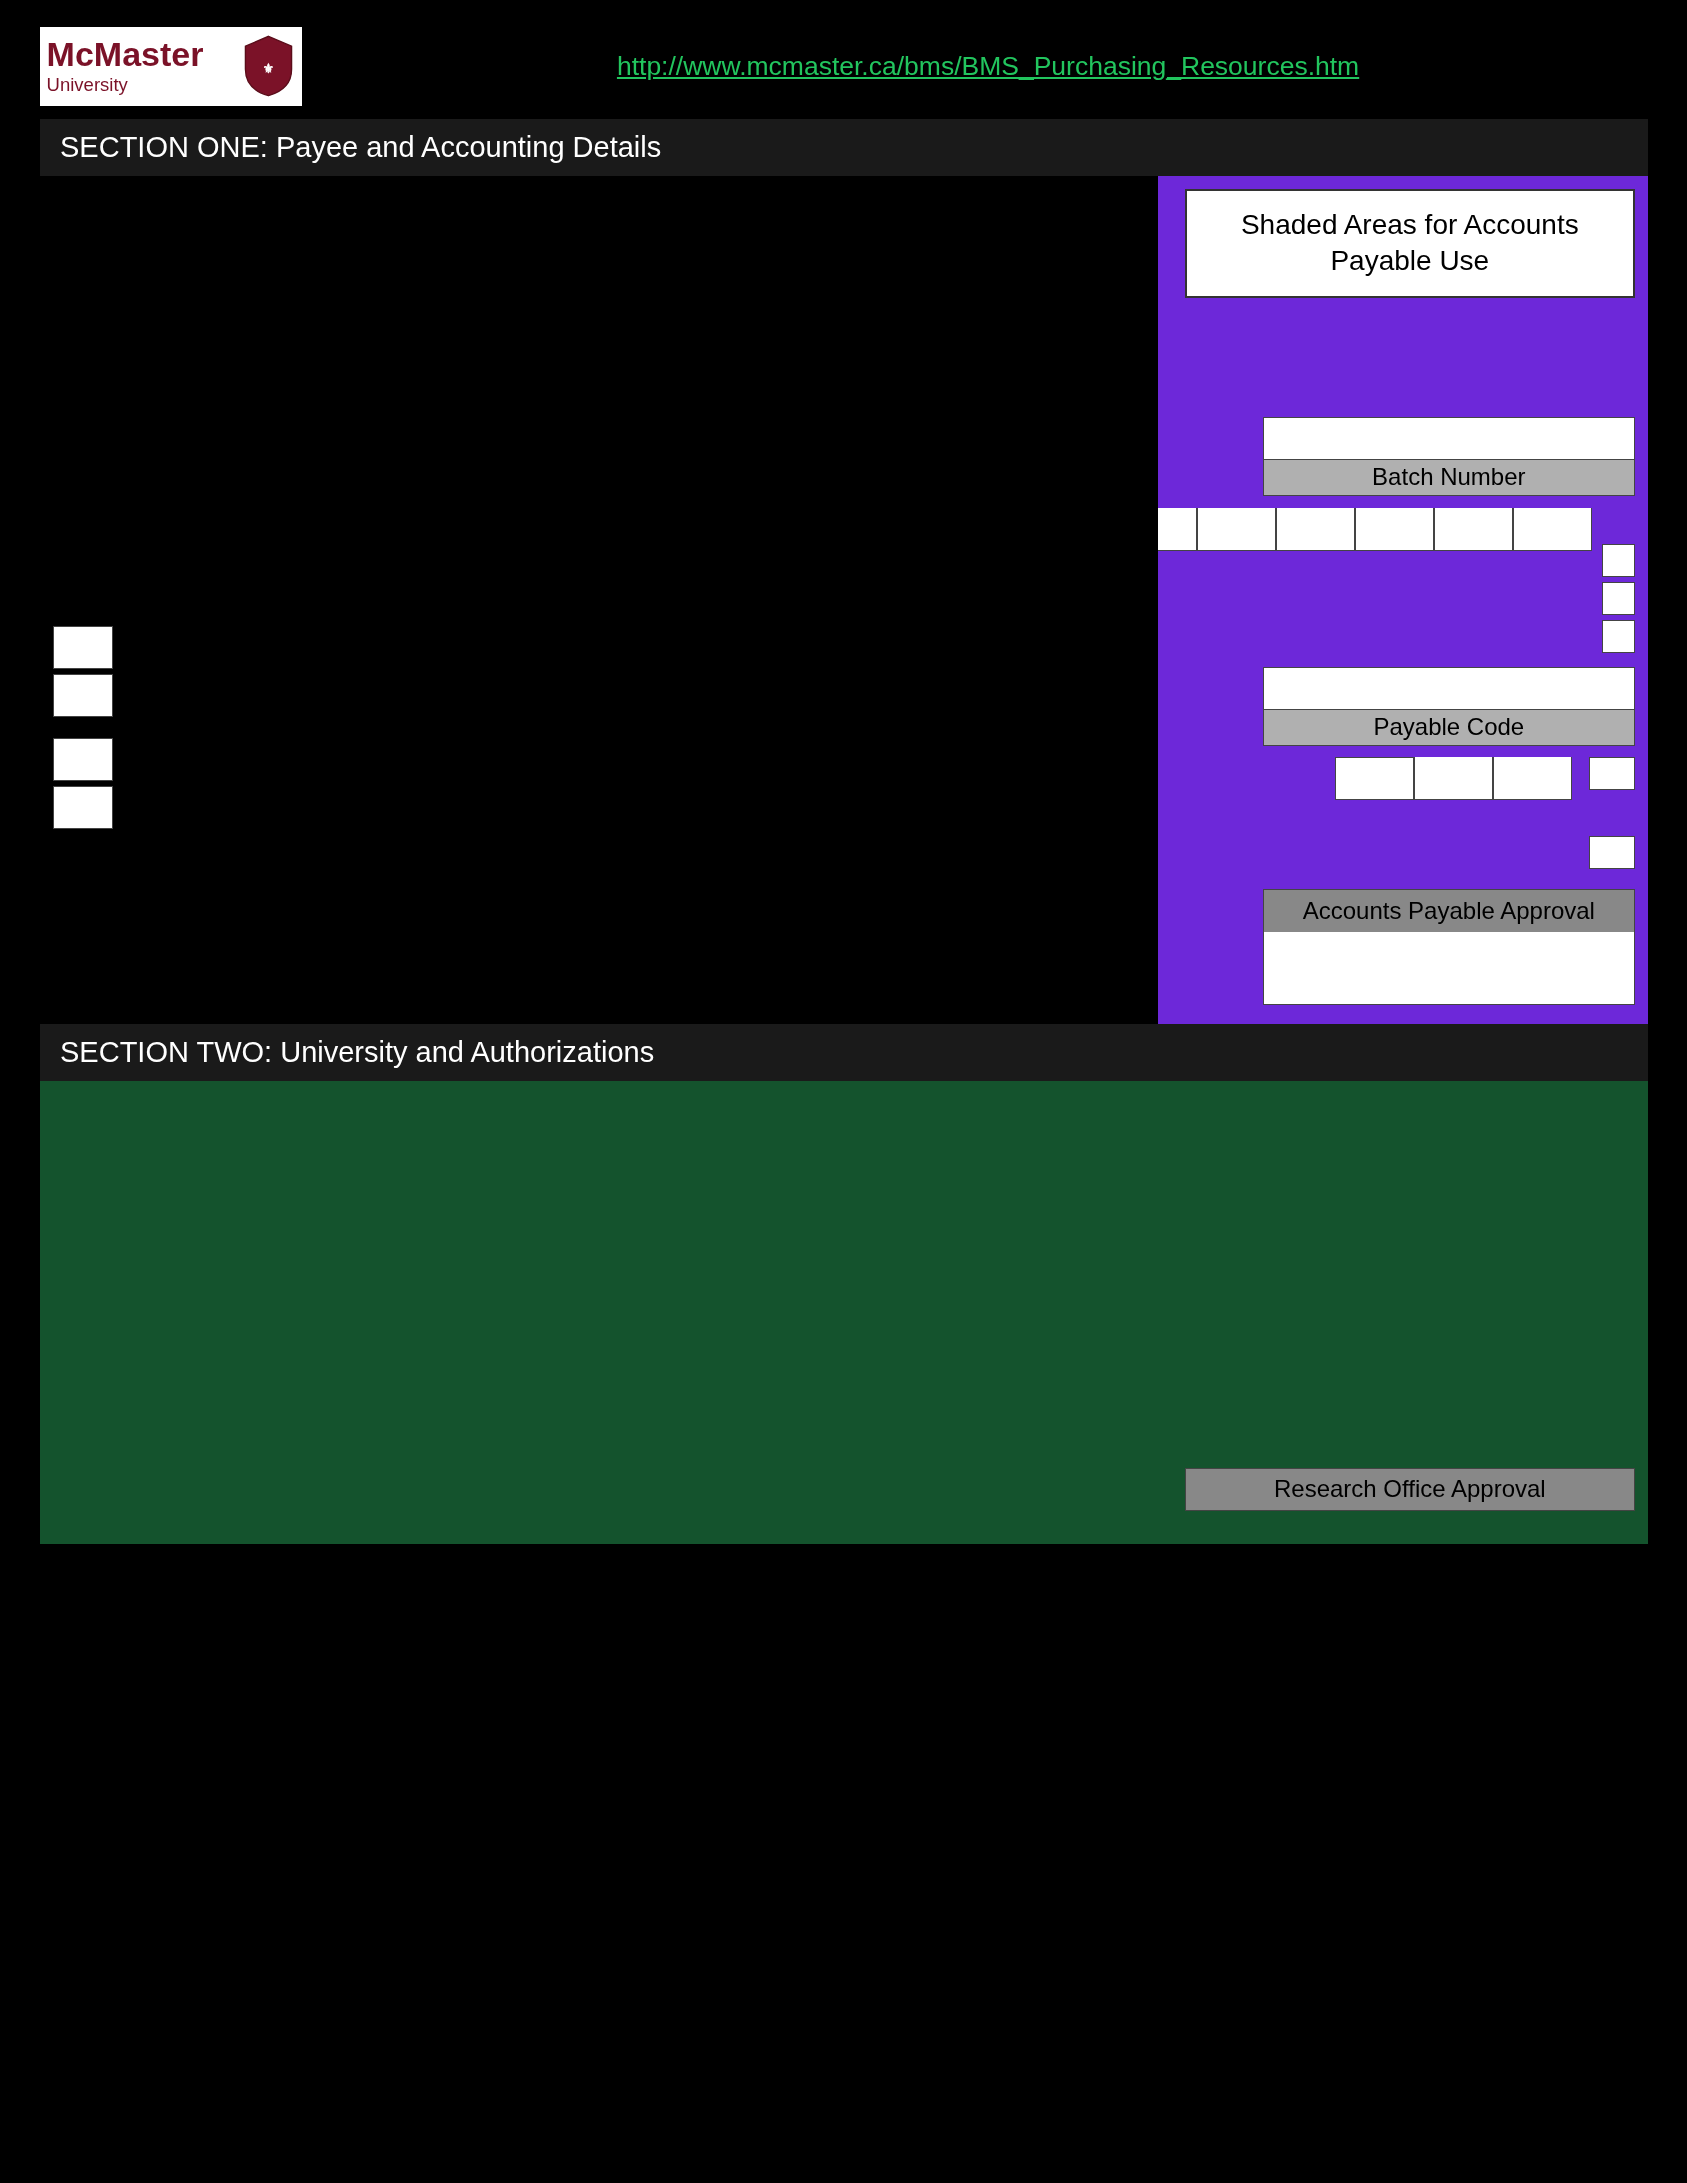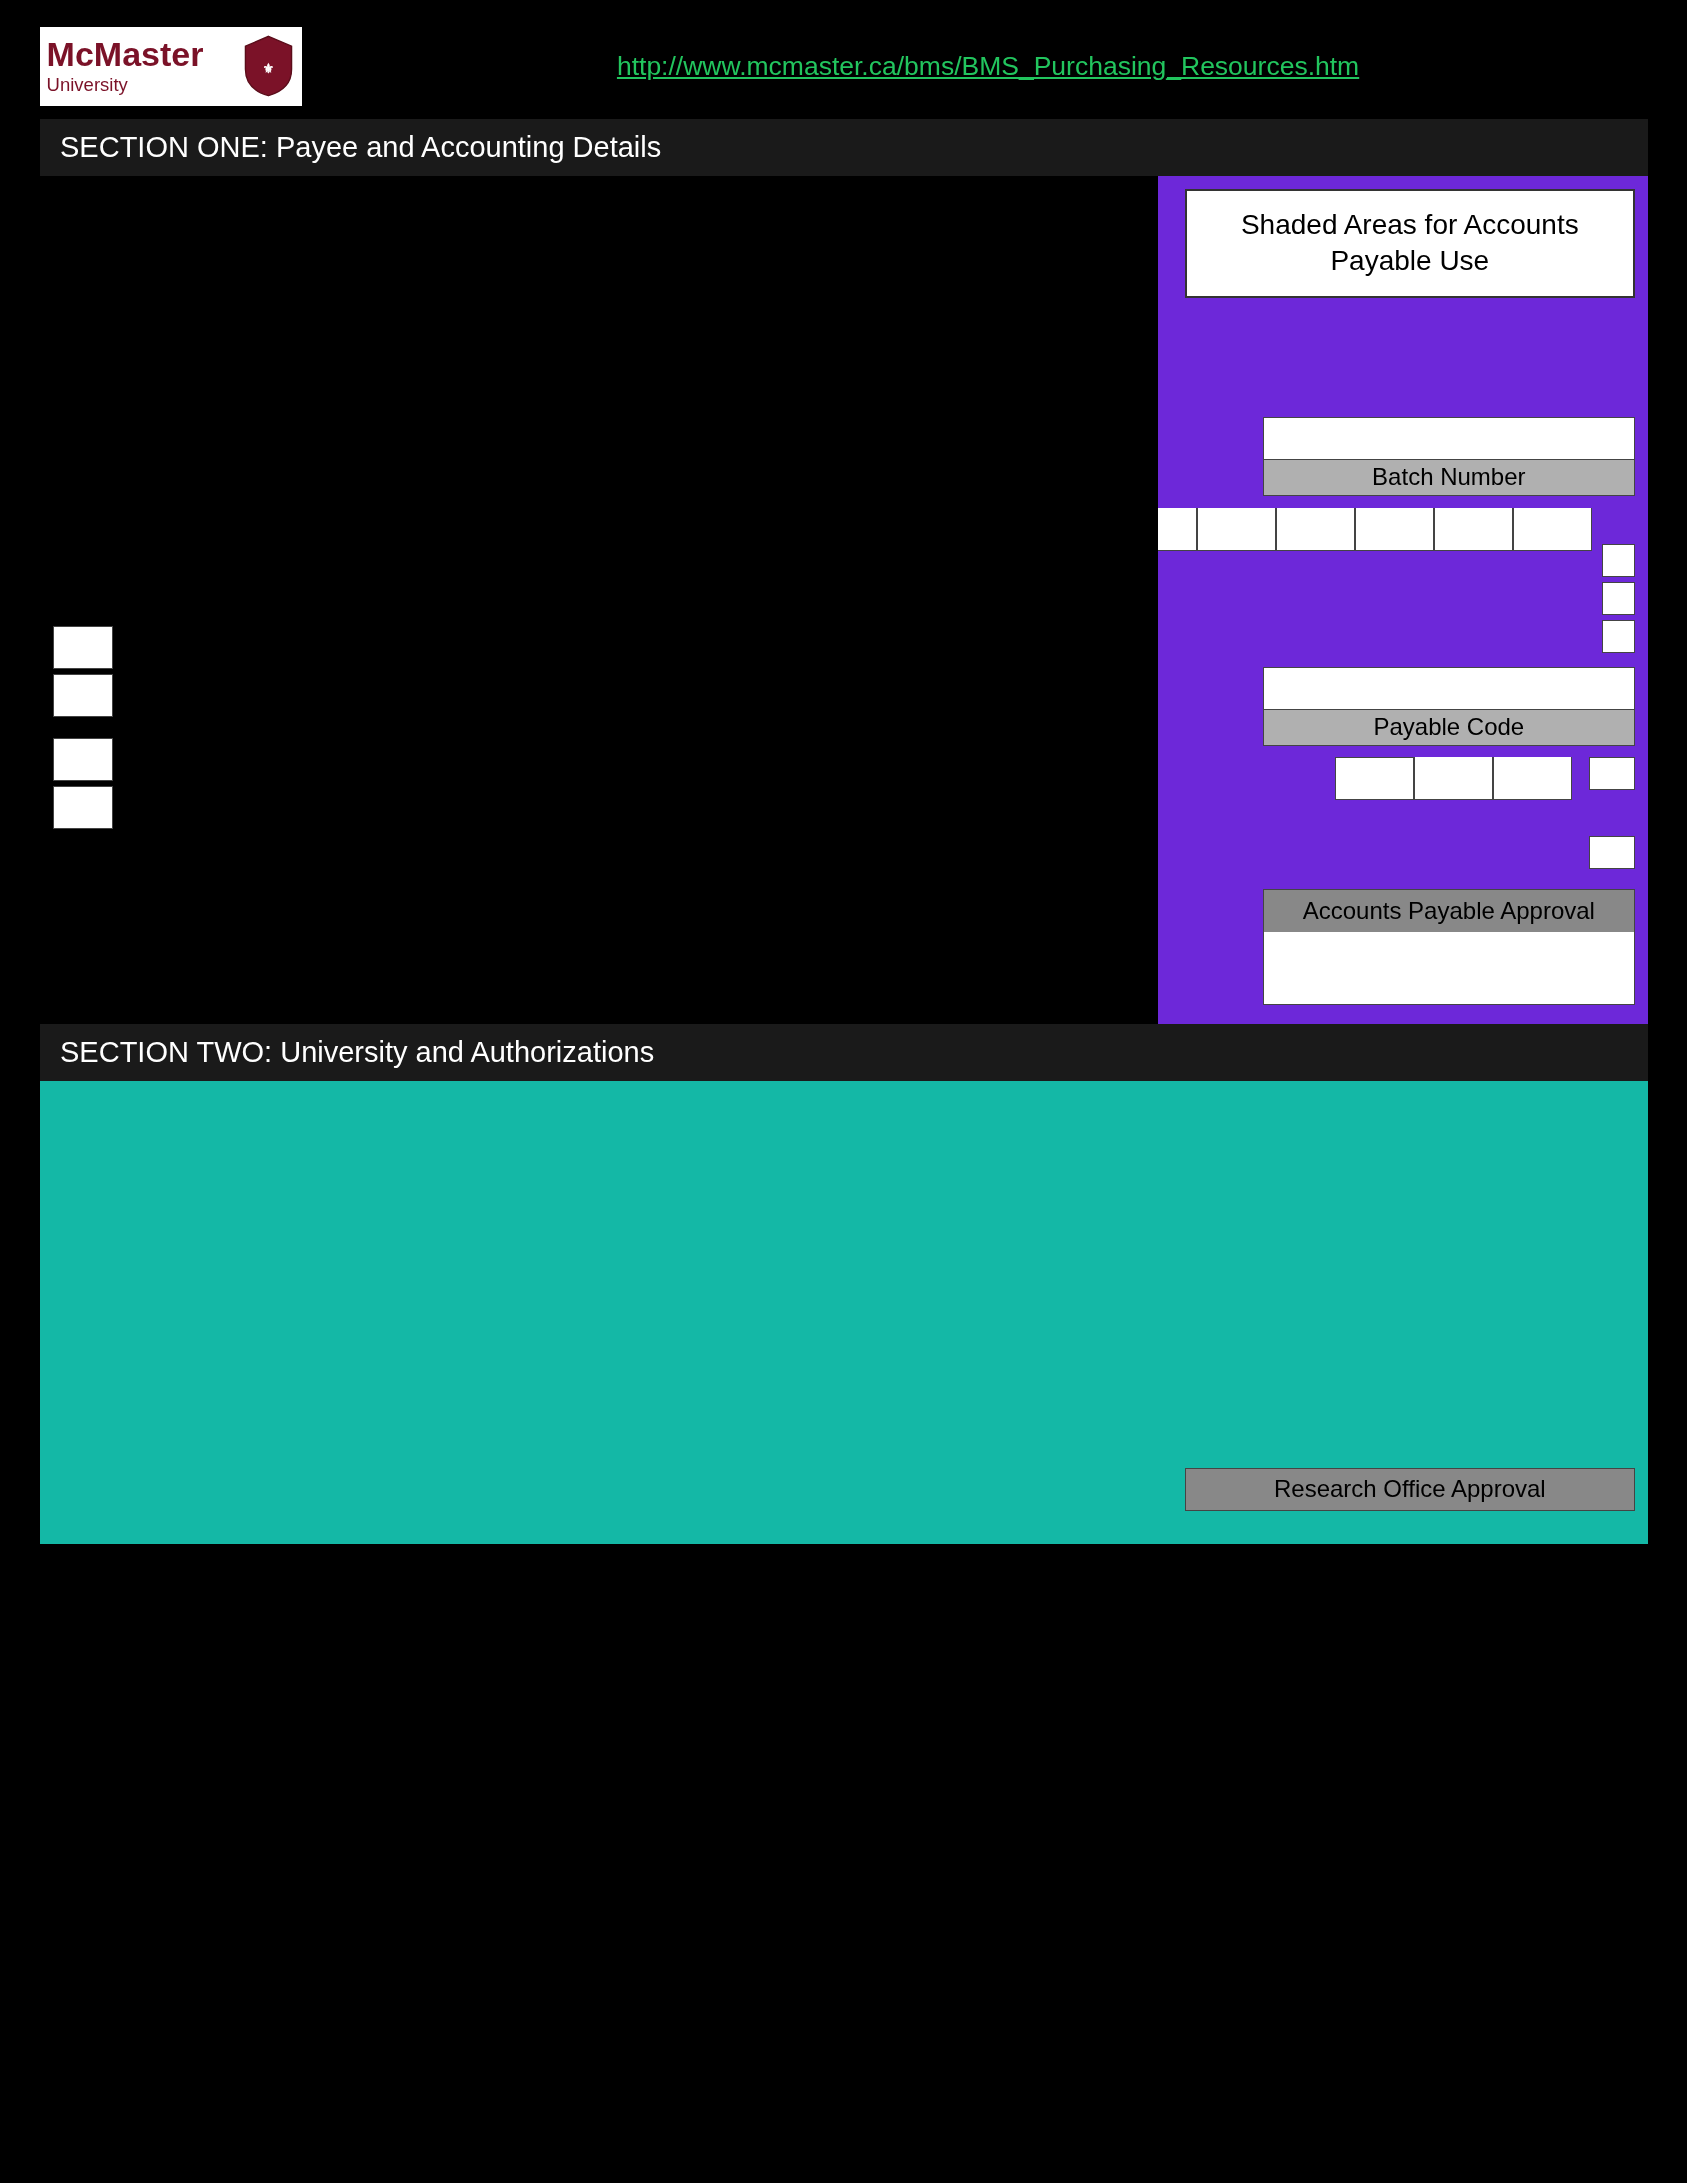--- a/index.html
+++ b/index.html
@@ -96,21 +96,21 @@
       background: #1a1a1a;
       color: #fff;
       font-size: 29px;
       padding: 12px 20px;
       margin-top: 0px;
       border: none;
       width: 100%;
     }
 
     .section-two-content {
-      background: #14b8a6;
+      background: #14532d;
       min-height: 463px;
       width: 100%;
       position: relative;
     }
 
     
     .research-approval {
       position: absolute;
       right: 13.2px;
       bottom: 33px;

